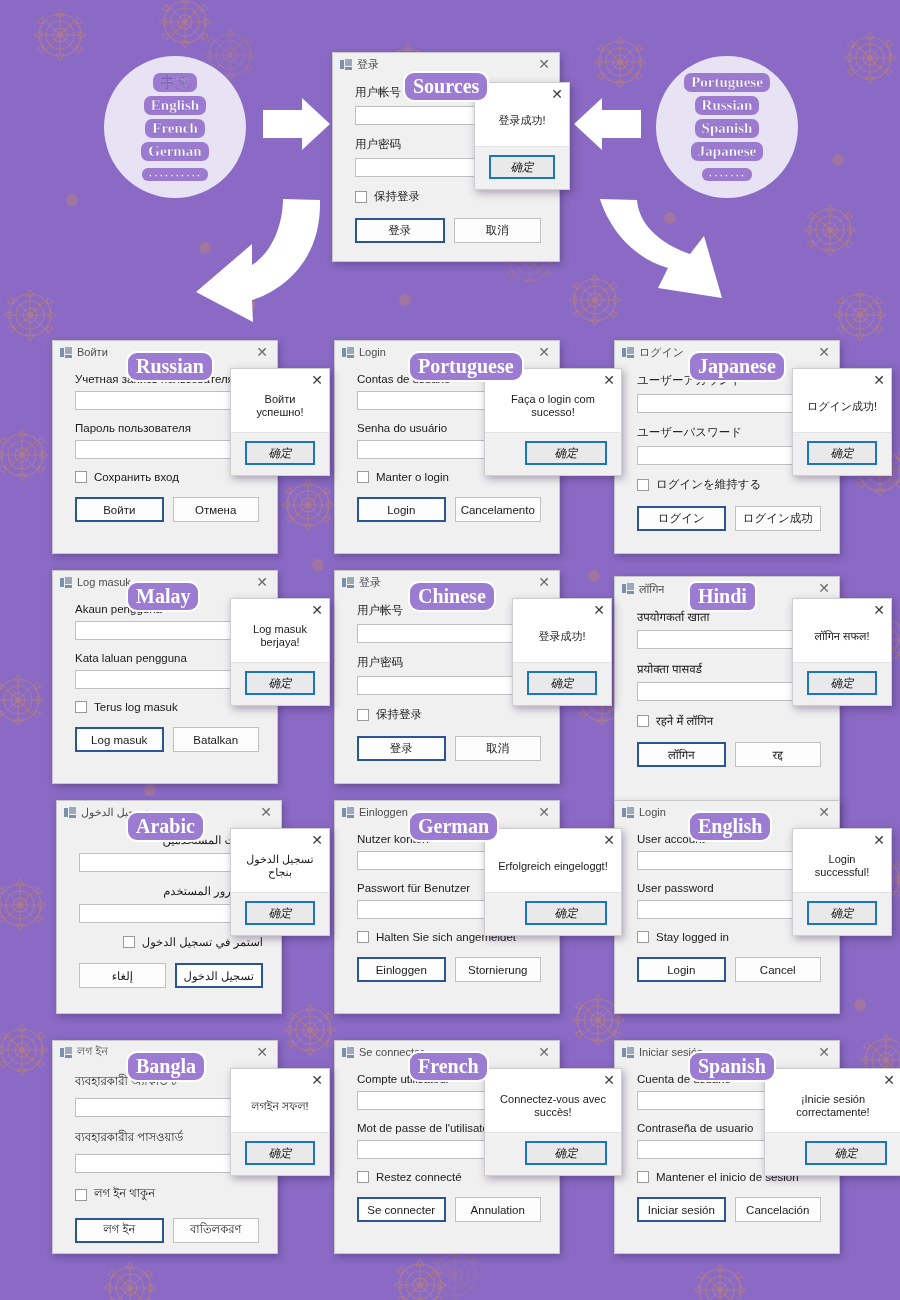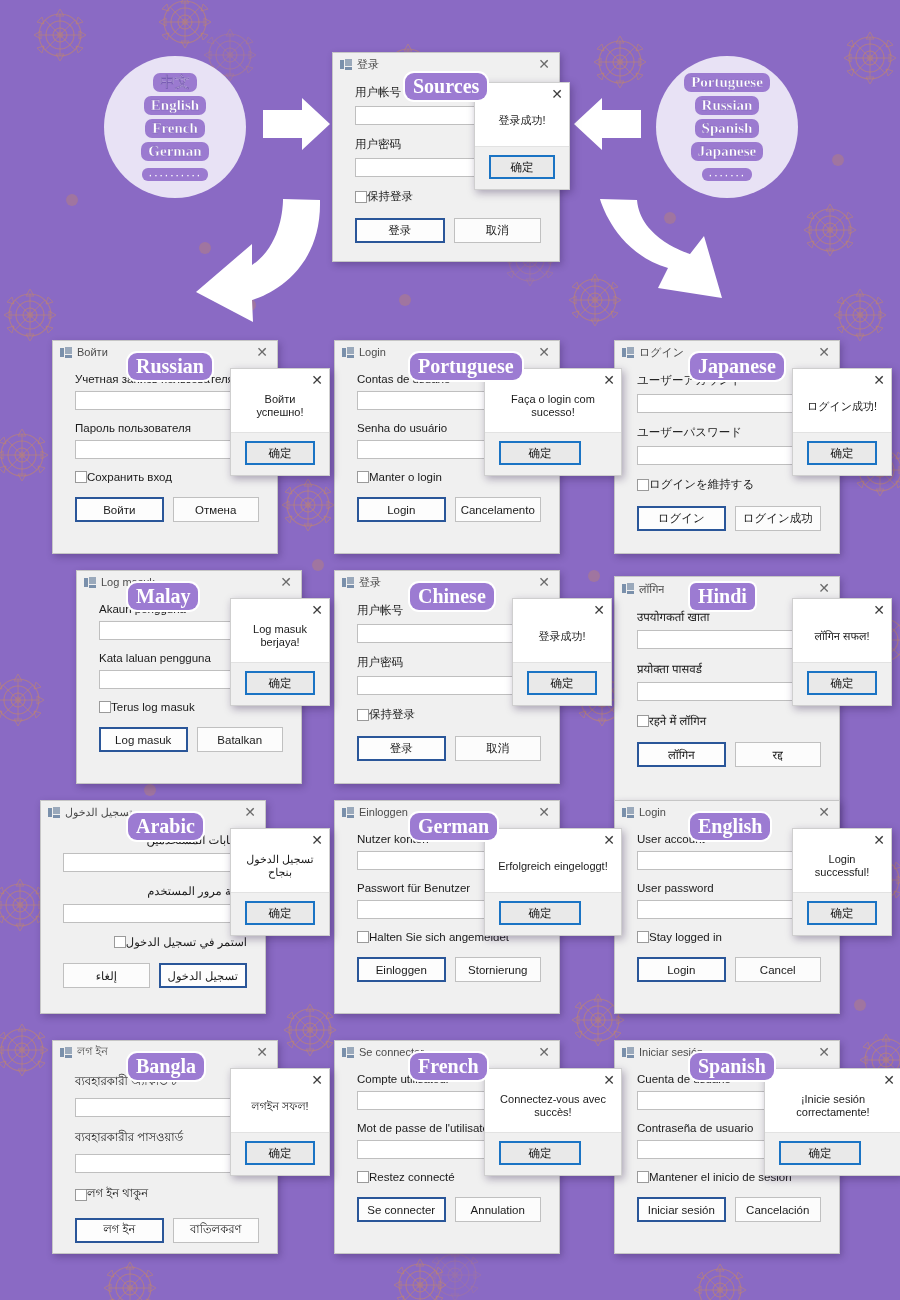--- a/index.html
+++ b/index.html
@@ -89,21 +89,21 @@
     color:#6a6a6a; font-size:14px; line-height:1;
   }
   .win-body { padding:10px 18px 14px 22px; position:relative; }
   .field-label {
     font-size:11.5px; color:#1a1a1a; margin-bottom:6px; white-space:nowrap;
   }
   .field-input {
     height:19px; background:#ffffff; border:1px solid #bfbfbf;
     margin-bottom:12px;
   }
-  .chk-row { display:flex; align-items:center; margin:2px 0 14px; }
+  .chk-row { display:flex; align-items:center; gap:7px; margin:2px 0 14px; }
   .chk-box {
     width:12px; height:12px; background:#ffffff; border:1px solid #9a9a9a; flex:none;
   }
   .chk-label { font-size:11.5px; color:#1a1a1a; white-space:nowrap; }
   .btn-row { display:flex; gap:9px; }
   .btn {
     height:25px; flex:1;
     display:flex; align-items:center; justify-content:center;
     font-size:11.5px; color:#1a1a1a;
     background:#fcfcfc; border:1px solid #c0c0c0;
@@ -128,21 +128,21 @@
     display:flex; align-items:center; justify-content:center;
     font-size:14px; color:#3c3c3c; line-height:1;
   }
   .msg-text {
     flex:1; display:flex; align-items:center; justify-content:center;
     font-size:11px; color:#1a1a1a; padding:2px 10px 12px;
     text-align:center; line-height:1.25;
   }
   .msg-foot {
     background:#f0f0f0; border-top:1px solid #e2e2e2;
-    padding:8px 14px 10px; display:flex; justify-content:flex-start;
+    padding:8px 14px 10px; display:flex; justify-content:flex-end;font-style:italic;
   }
   .msg-ok {
     width:82px; height:24px;
     display:flex; align-items:center; justify-content:center;
     font-size:11.5px; color:#1a1a1a;
     background:#e9e9e9; border:2px solid #1b74c4;
   }
 </style>
 </head>
 <body>
@@ -384,21 +384,21 @@
       <div class="caption" style="left: 690px; top: 353px;">Japanese</div>
       <div class="msgbox" style="left: 792px; top: 368px; width: 100px; height: 108px;">
       <div class="msg-head">
         <span class="msg-close">✕</span>
       </div>
       <div class="msg-text">ログイン成功!</div>
       <div class="msg-foot">
         <span class="msg-ok">确定</span>
       </div>
       </div>
-      <div class="win" style="left: 52px; top: 570px; width: 226px; height: 214px; margin-left: 24px;">
+      <div class="win" style="left: 52px; top: 570px; width: 226px; height: 214px;">
       <div class="win-titlebar">
         <span class="win-ico">
             <i class="a"></i>
             <i class="b"></i>
             <i class="c"></i>
           </span>
         <span class="win-title">Log masuk</span>
         <span class="win-close">✕</span>
       </div>
       <div class="win-body">
@@ -489,21 +489,21 @@
       <div class="caption" style="left: 690px; top: 583px; border-radius: 6px;">Hindi</div>
       <div class="msgbox" style="left: 792px; top: 598px; width: 100px; height: 108px;">
       <div class="msg-head">
         <span class="msg-close">✕</span>
       </div>
       <div class="msg-text">लॉगिन सफल!</div>
       <div class="msg-foot">
         <span class="msg-ok">确定</span>
       </div>
       </div>
-      <div class="win" style="left: 40px; top: 800px; width: 226px; height: 214px;">
+      <div class="win" style="left: 56px; top: 800px; width: 226px; height: 214px;">
       <div class="win-titlebar">
         <span class="win-ico">
             <i class="a"></i>
             <i class="b"></i>
             <i class="c"></i>
           </span>
         <span class="win-title">تسجيل الدخول</span>
         <span class="win-close">✕</span>
       </div>
       <div class="win-body rtl">

